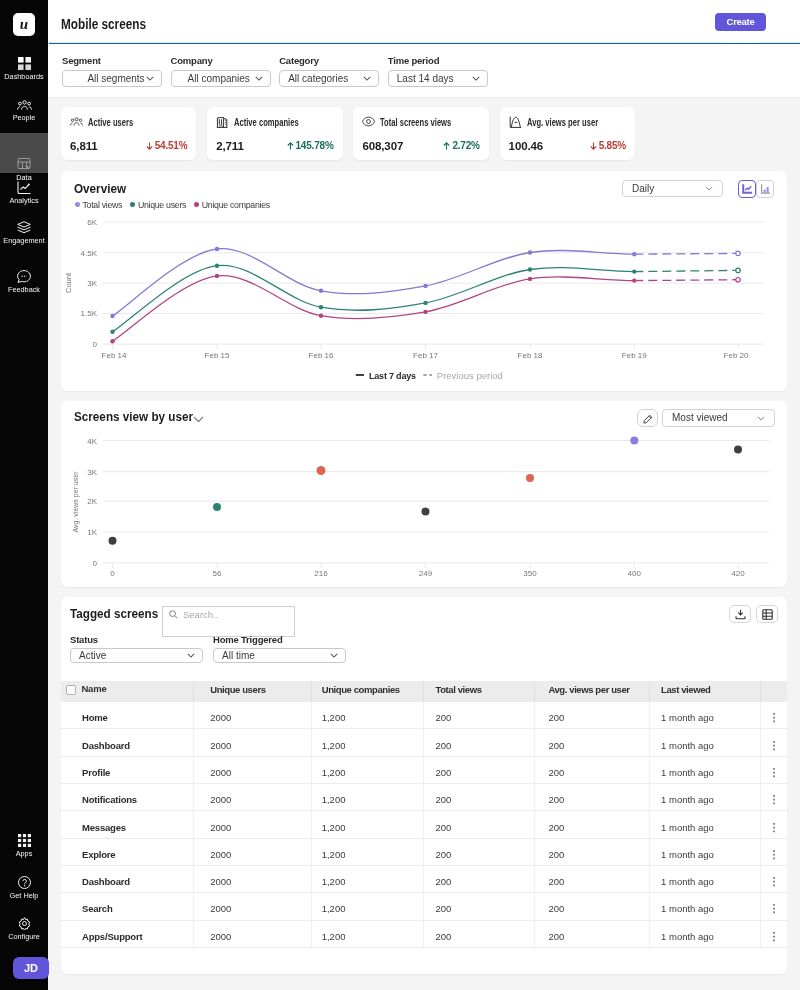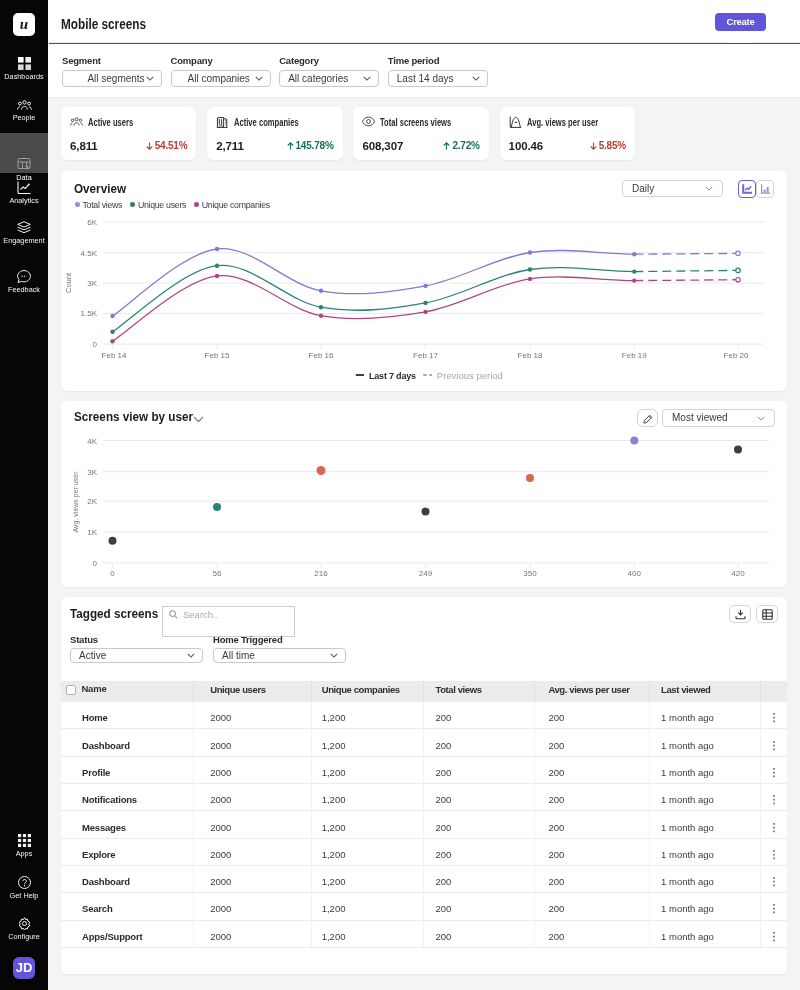--- a/index.html
+++ b/index.html
@@ -124,21 +124,21 @@
       </svg>
     <div class="lb">Get Help</div>
   </div>
   <div class="nav" style="top:917px;">
     <svg width="13" height="13" viewBox="0 0 13 13" fill="none" stroke="#f2f2f2" stroke-width="1">
         <circle cx="6.5" cy="6.5" r="2"></circle>
         <path d="M6.5 0.7l1 1.8 2-0.4 0.4 2 1.8 1-0.9 1.9 0.9 1.9-1.8 1-0.4 2-2-0.4-1 1.8-1-1.8-2 0.4-0.4-2-1.8-1 0.9-1.9-0.9-1.9 1.8-1 0.4-2 2 0.4z"></path>
       </svg>
     <div class="lb">Configure</div>
   </div>
-  <div style="position:absolute; left:13px; top:957px; width:22px; height:22px; background:#6156d9; border-radius:6px; color:#fff; font-size:13px; font-weight:bold; text-align:center; line-height:22px;">JD</div>
+  <div style="position:absolute; left:13px; top:957px; width:36px; height:22px; background:#6156d9; border-radius:6px; color:#fff; font-size:11px; font-weight:bold; text-align:center; line-height:22px;">JD</div>
 </div>
 
 <div id="main">
   <div id="topbar">
     <div id="title">Mobile screens</div>
     <div id="createbtn">Create Screen</div>
   </div>
   <div id="filters">
     <div class="flabel" style="left:14px;">Segment</div>
     <div class="fdd" style="left:14px;text-align:center;">All segments<svg class="chev" viewBox="0 0 10 6" fill="none" stroke="#555" stroke-width="1.3">

